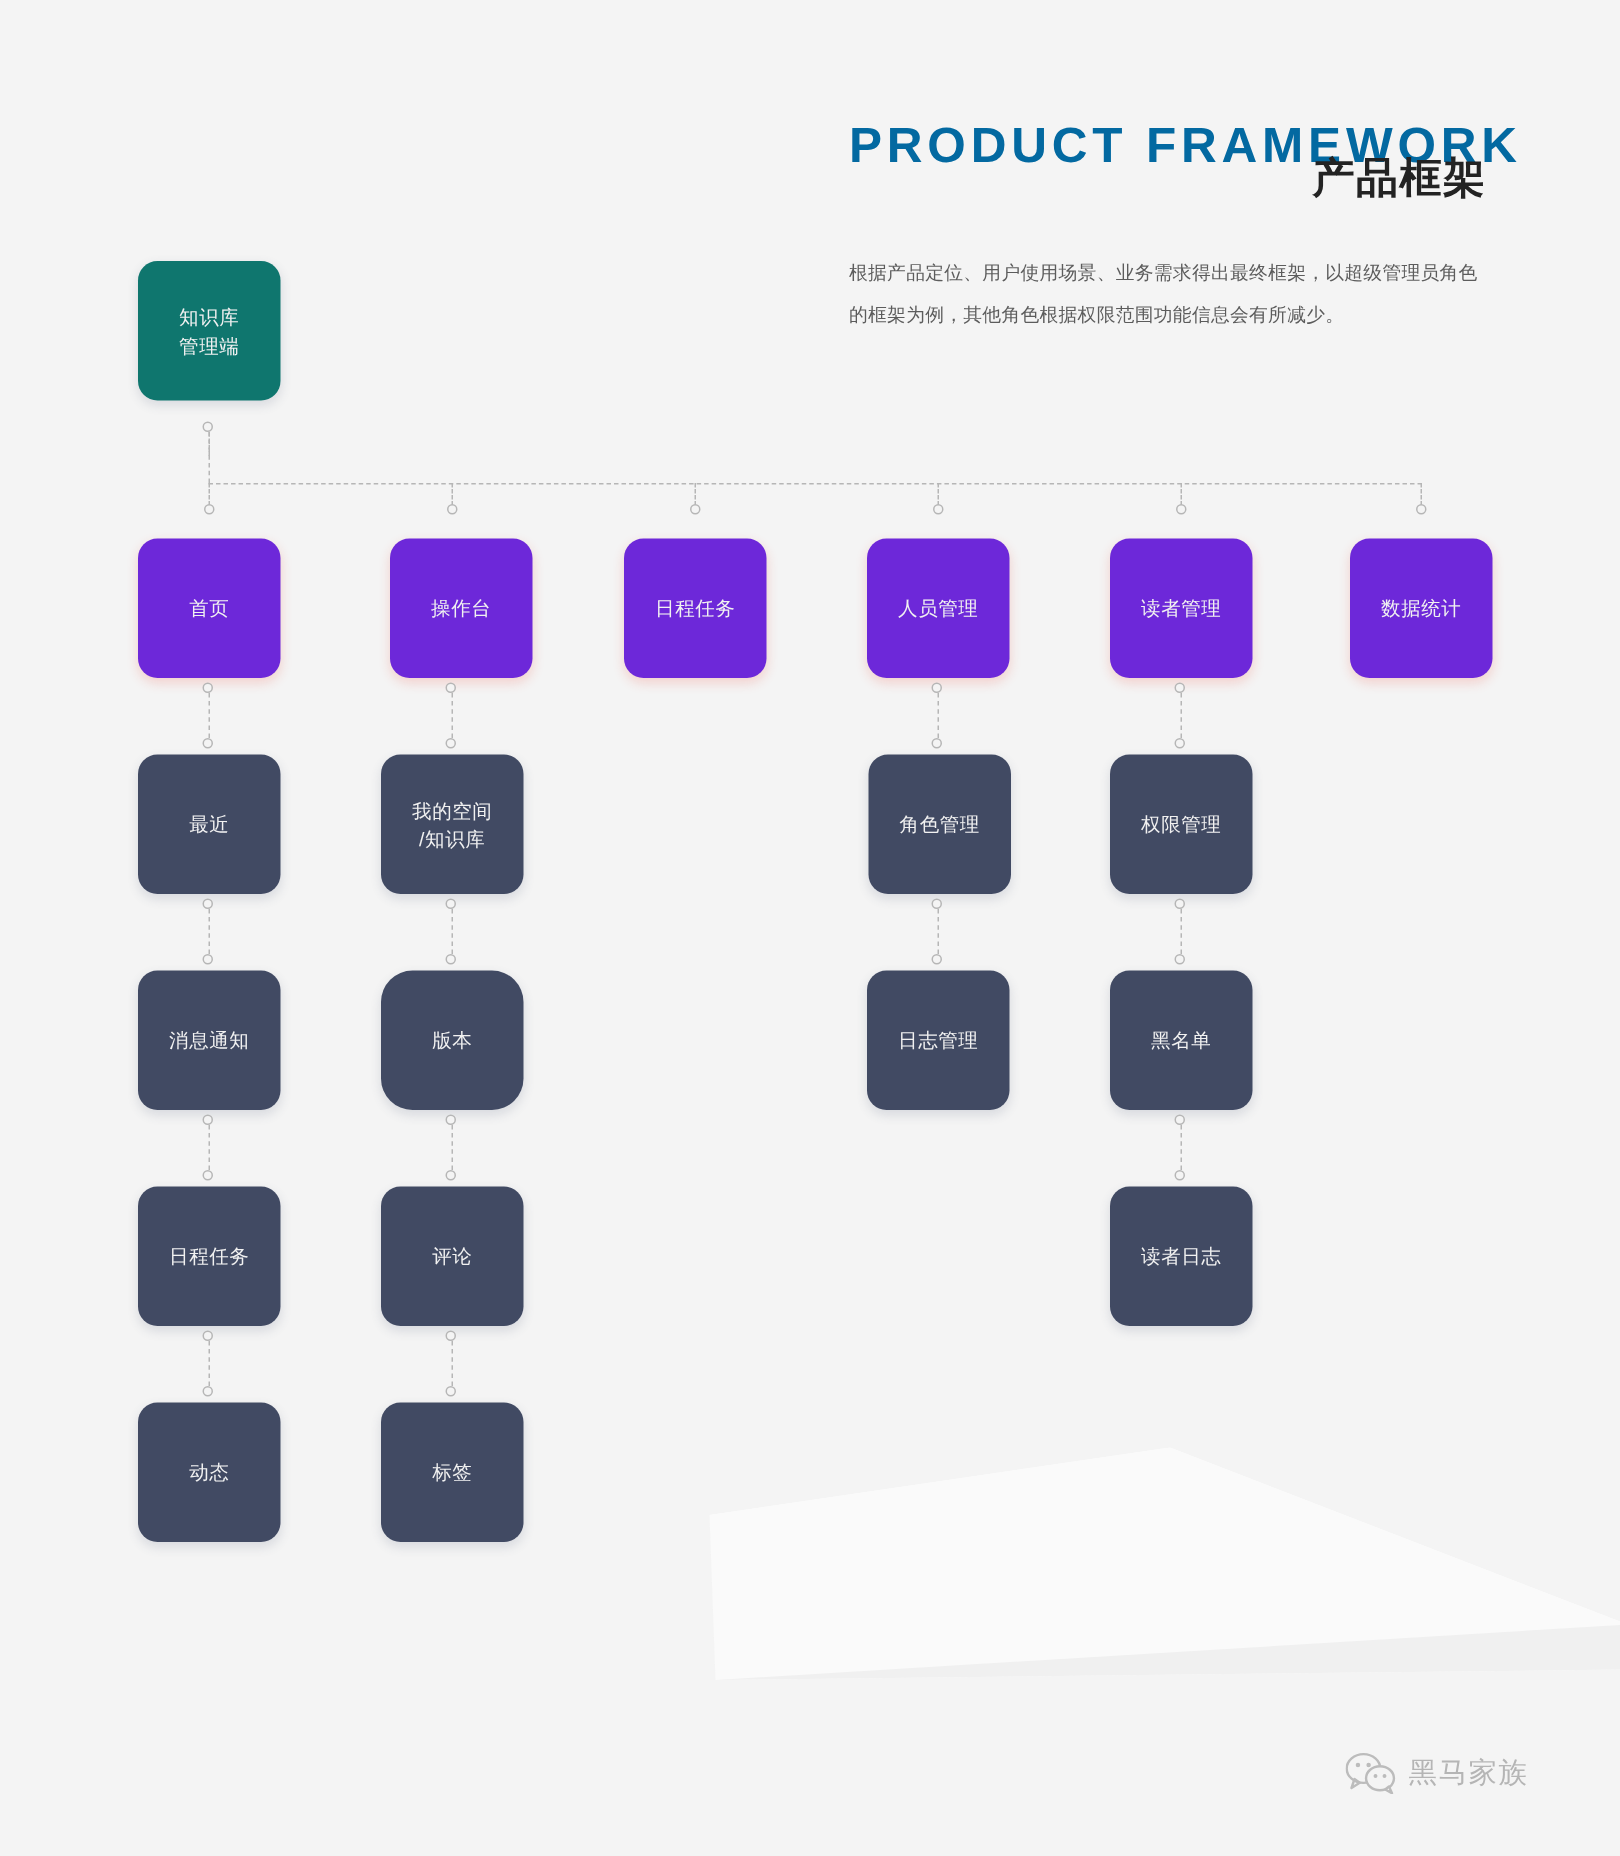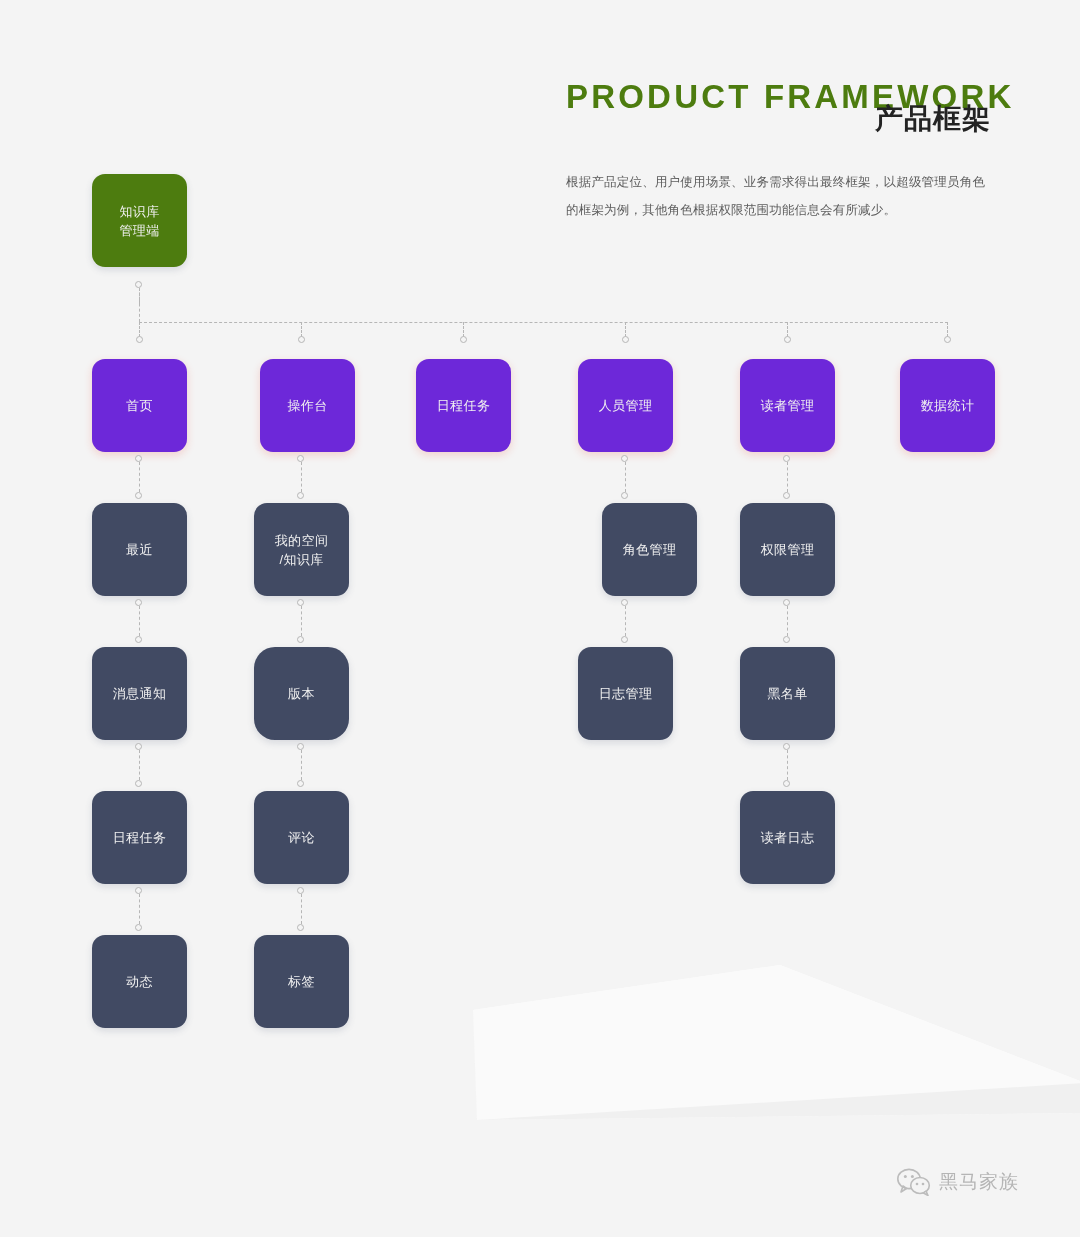--- a/index.html
+++ b/index.html
@@ -24,21 +24,21 @@
   }
 
   
   .hdr-ghost {
     position: absolute;
     left: 566px;
     top: 78px;
     font-size: 33px;
     font-weight: bold;
     letter-spacing: 3.2px;
-    color: #4d7c0f;
+    color: #0369a1;
     white-space: nowrap;
     user-select: none;
   }
   .hdr-cn {
     position: absolute;
     left: 875px;
     top: 100px;
     font-size: 28px;
     font-weight: bold;
     letter-spacing: 1px;
@@ -69,21 +69,21 @@
     text-align: center;
     color: #f1f1f1;
     font-size: 13px;
     line-height: 19px;
     letter-spacing: 0.4px;
     box-sizing: border-box;
     padding: 0 4px;
     white-space: pre-line;
   }
   .node.root {
-    background: #4d7c0f;
+    background: #0f766e;
     box-shadow: 0 3px 7px rgba(70,80,110,0.16);
   }
   .node.accent {
     background: #6d28d9;
     box-shadow: 0 3px 8px rgba(238,51,34,0.18);
   }
   .node.dark {
     background: #414a63;
     box-shadow: 0 3px 7px rgba(70,80,110,0.16);
   }
@@ -247,21 +247,21 @@
   <div class="node dark" style="left:254px; top:935px;">标签</div>
 
   <div class="node accent" style="left:416px; top:359px;">日程任务</div>
 
   <div class="node accent" style="left:578px; top:359px;">人员管理</div>
   <div class="vconn" style="left:620px; top:455px; height:44px;">
     <span class="dot top"></span>
     <span class="dash"></span>
     <span class="dot bot"></span>
   </div>
-  <div class="node dark" style="left:602px; top:503px;">角色管理</div>
+  <div class="node dark" style="left:579px; top:503px;">角色管理</div>
   <div class="vconn" style="left:620px; top:599px; height:44px;">
     <span class="dot top"></span>
     <span class="dash"></span>
     <span class="dot bot"></span>
   </div>
   <div class="node dark" style="left:578px; top:647px;">日志管理</div>
 
   <div class="node accent" style="left:740px; top:359px;">读者管理</div>
   <div class="vconn" style="left:782px; top:455px; height:44px;">
     <span class="dot top"></span>

